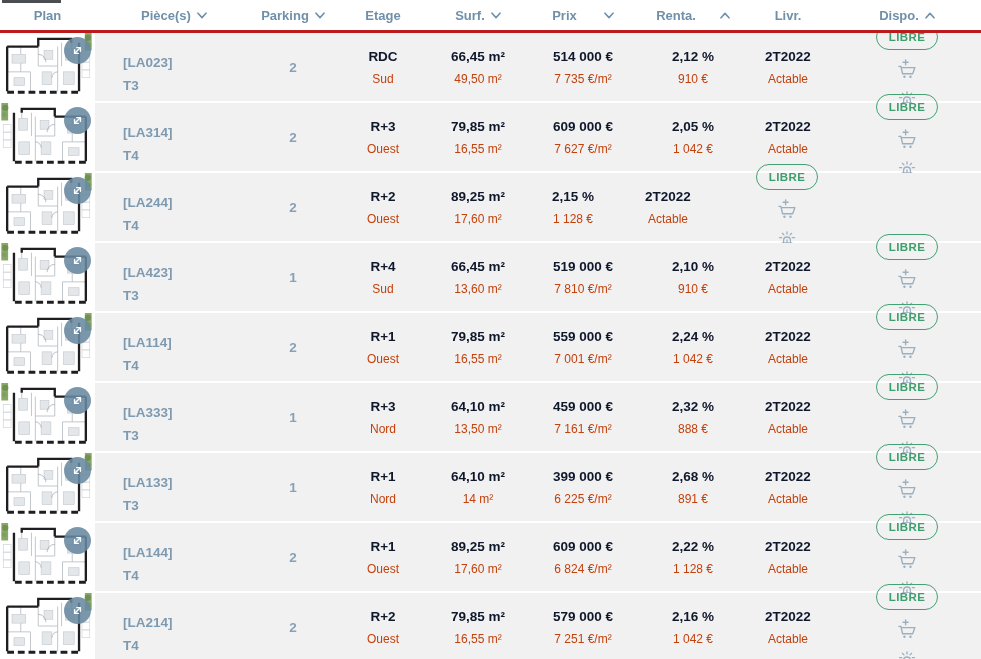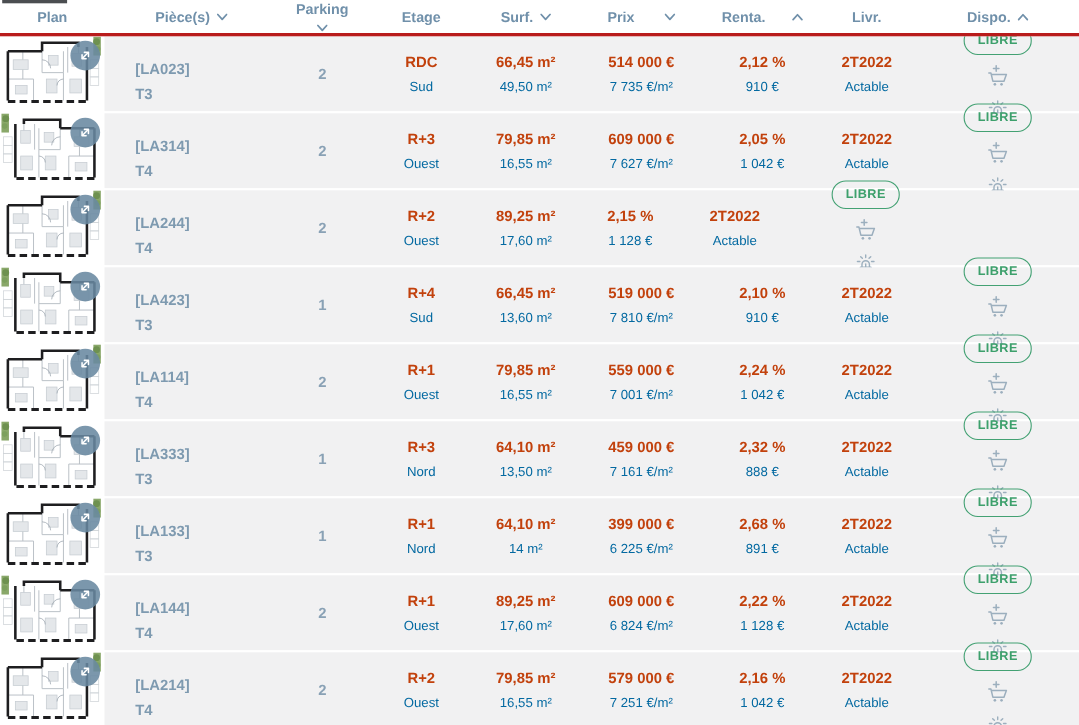--- a/index.html
+++ b/index.html
@@ -20,43 +20,43 @@
     position:relative; z-index:4;
   }
   .hcell{
     display:flex; align-items:center; justify-content:center; gap:6px;
     color:#7090aa; font-size:13px; font-weight:700; white-space:nowrap;
     box-sizing:border-box;
   }
   .chev{ width:10px; height:7px; flex:0 0 auto; }
   .chev.up{ transform:rotate(180deg); }
   
-  .c0{ width:95px; } .c1{ width:158px; } .c2{ width:80px;flex-direction:column; }
+  .c0{ width:95px; } .c1{ width:158px; } .c2{ width:80px; }
   .c3{ width:100px; } .c4{ width:90px;align-items:center; } .c5{ width:120px;gap:27px; }
   .c6{ width:100px;gap:24px; } .c7{ width:90px; } .c8{ width:148px; }
   
   .row{ display:flex; height:68px; margin-bottom:2px; }
   .plan-cell{
     width:93px; flex:0 0 93px; margin-right:2px; background:#ffffff;
     position:relative; overflow:hidden; cursor:pointer;
   }
   .plan-svg{ width:93px; height:68px; display:block; }
   .plan-svg.flip{ transform:scaleX(-1); }
   .expand-badge{
     position:absolute; top:4px; right:2px; width:27px; height:27px;
     border-radius:50%; background:rgba(105,137,160,0.88);
     display:flex; align-items:center; justify-content:center;
   }
   .row-body{ flex:1; display:flex; background:#f1f1f2; }
   .cell{
     display:flex; flex-direction:column; justify-content:center; align-items:center;
     gap:8px; box-sizing:border-box; white-space:nowrap;
   }
-  .main{ color:#c2410c; font-size:13.5px; font-weight:700; }
-  .sub{ color:#0369a1; font-size:12px; font-weight:400; }
+  .main{ color:#0f172a; font-size:13.5px; font-weight:700; }
+  .sub{ color:#c2410c; font-size:12px; font-weight:400; }
   .pieces-cell{ align-items:flex-start; padding-left:28px;margin-top:13px; }
   .code{ color:#7e9ab0; font-size:13.5px; font-weight:700; }
   .parking-num{ color:#89a1b5; font-size:13.5px; font-weight:700; }
   .dispo-cell{ flex-direction:column; }
   .libre-btn{
     background:transparent; border:1.5px solid #43a173; color:#3da06c;
     border-radius:15px; padding:6px 12px; font-size:11.5px; font-weight:700;
     letter-spacing:0.4px; font-family:"Liberation Sans", sans-serif; cursor:pointer;
   }
   .icon-btn{ width:23px; height:23px; display:flex; align-items:center; justify-content:center; cursor:pointer; }

